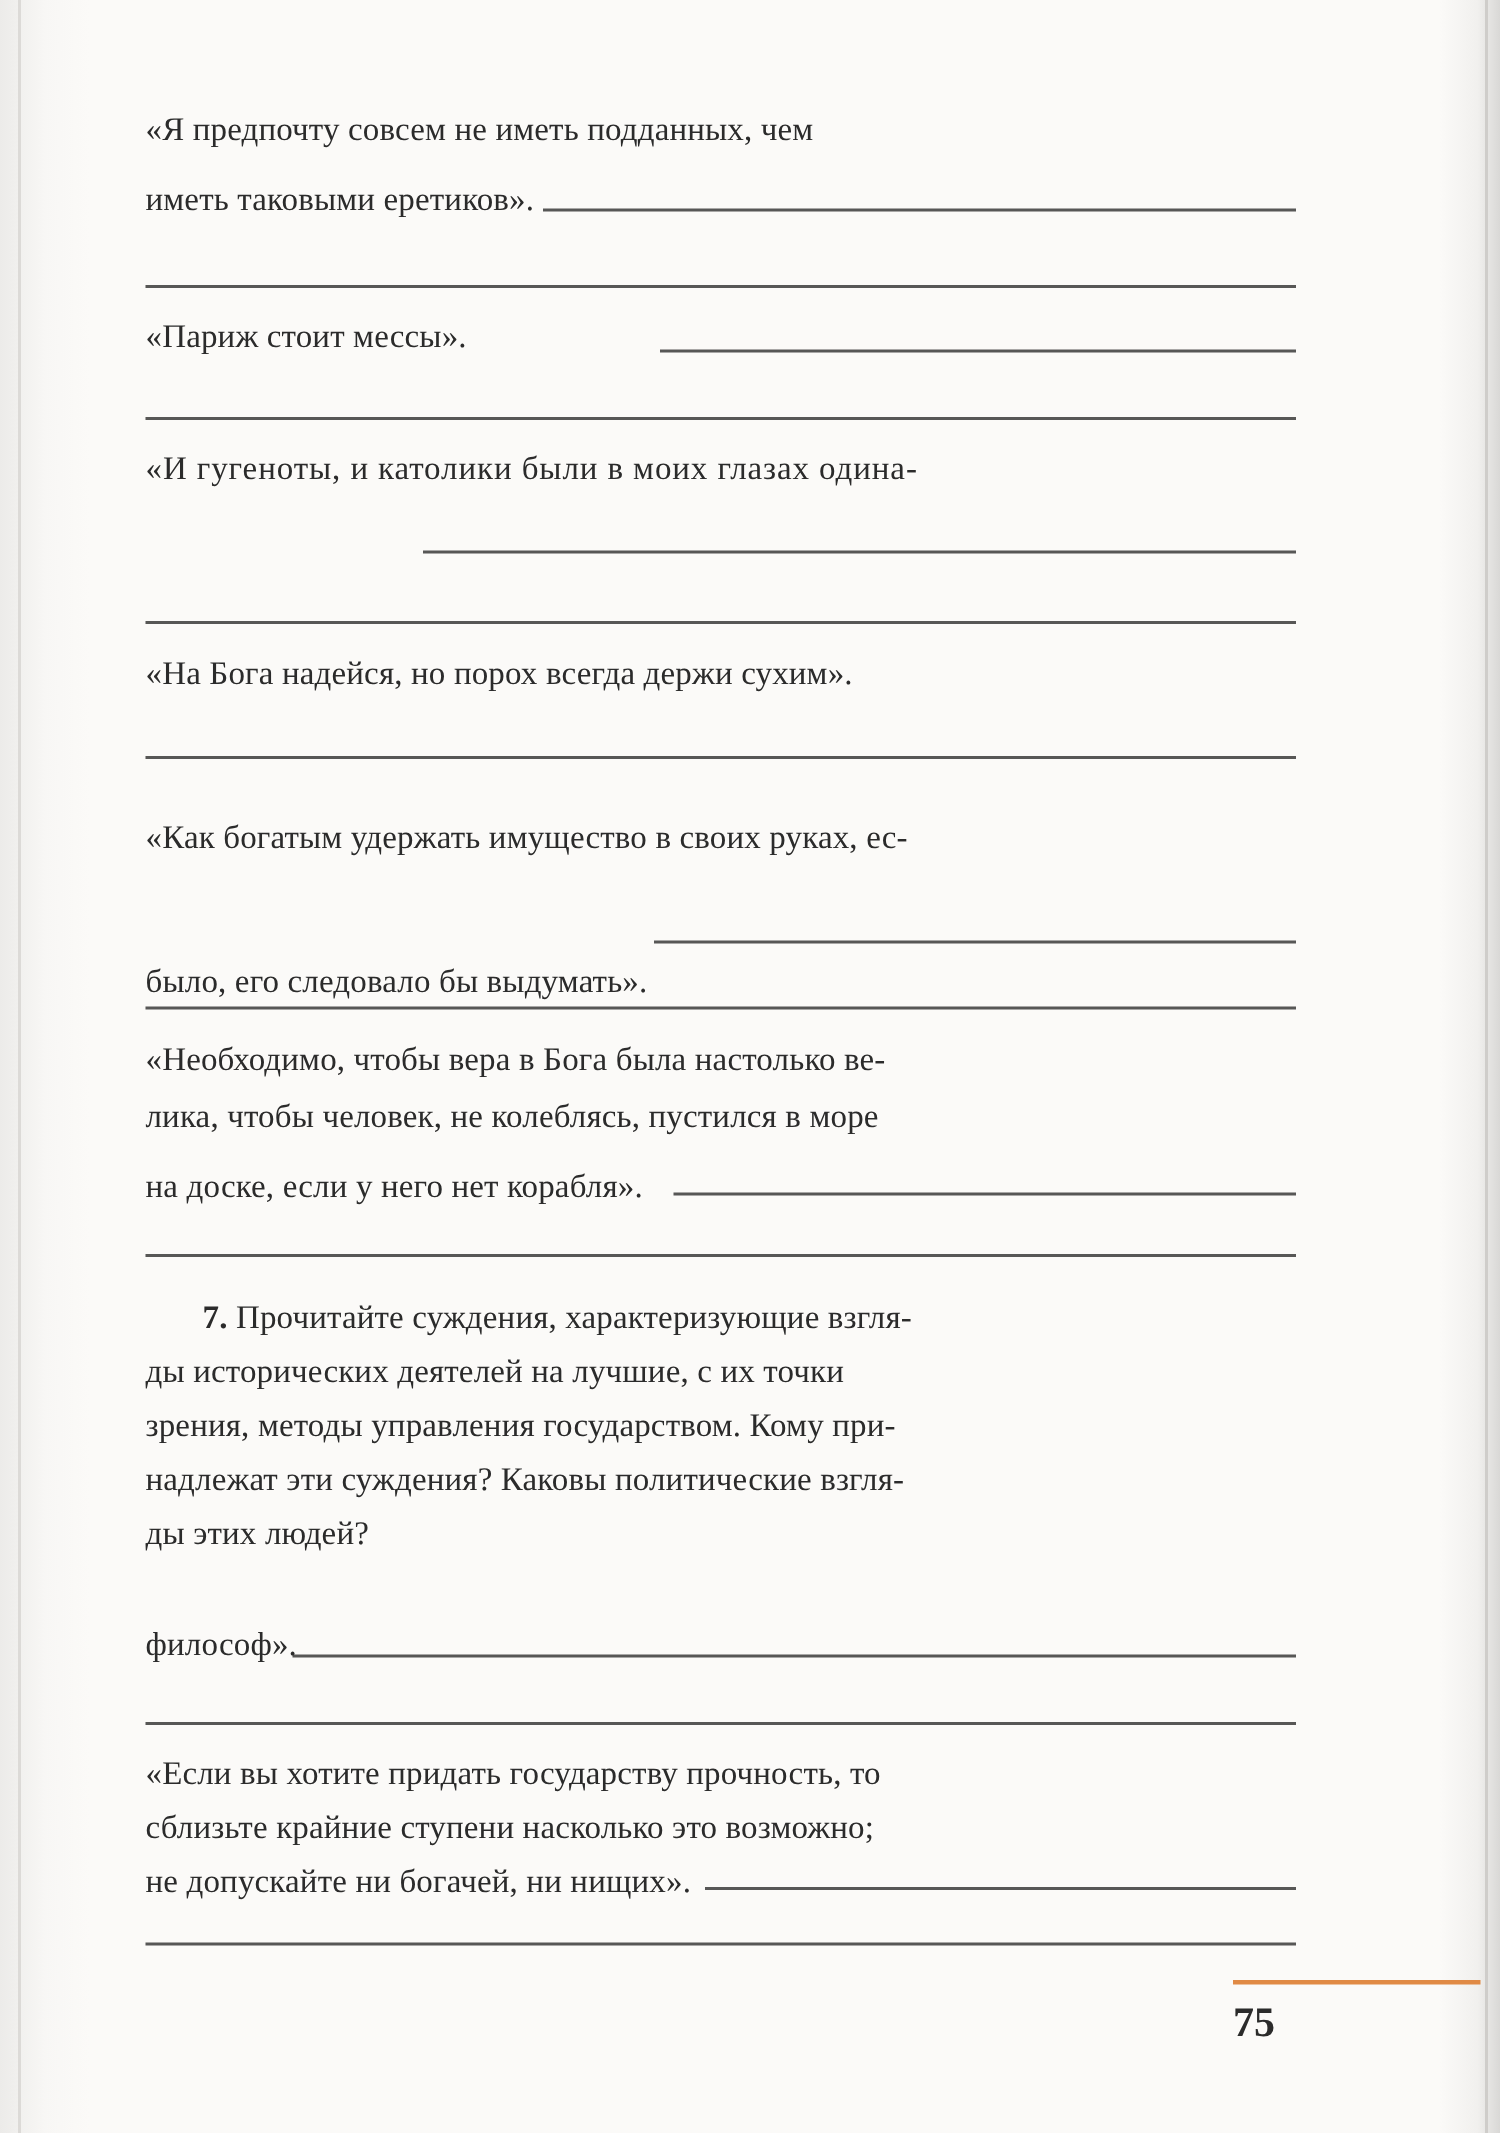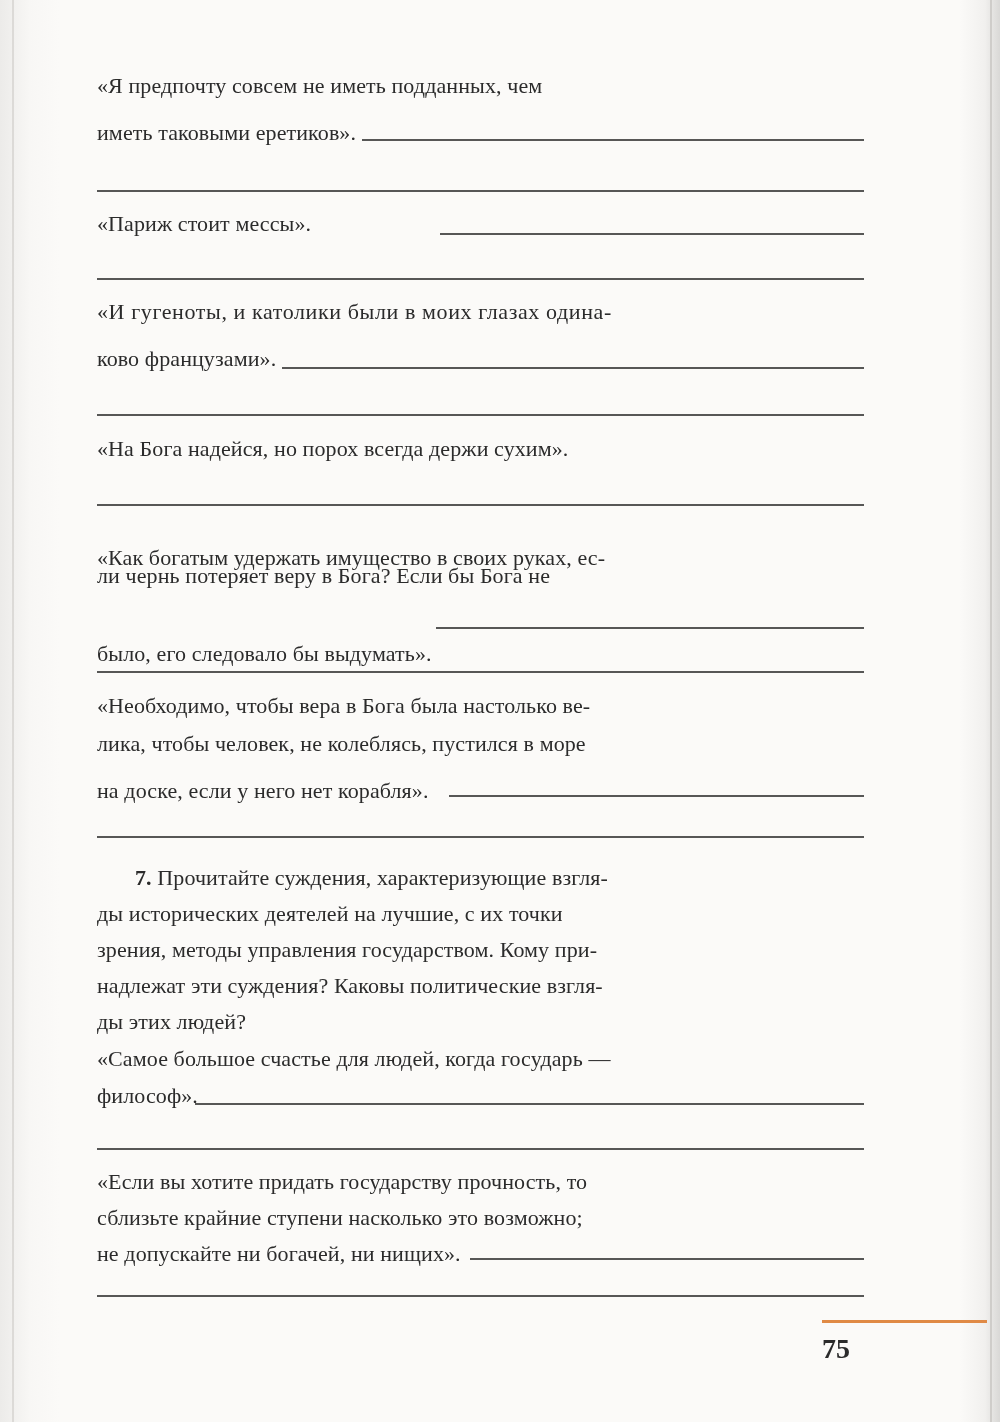--- a/index.html
+++ b/index.html
@@ -86,49 +86,46 @@
   <div class="rule" style="left:362px; top:139px; width:502px;"></div>
   <div class="rule" style="left:97px; top:190px; width:767px;"></div>
 
   <div class="line" style="left:97px; top:208px;">«Париж стоит мессы».</div>
   <div class="rule" style="left:440px; top:233px; width:424px;"></div>
   <div class="rule" style="left:97px; top:278px; width:767px;"></div>
 
   <div class="line" style="left:97px; top:296px; width:767px;">
     <span style="display:inline-block; letter-spacing:0.6px;">«И гугеноты, и католики были в моих глазах одина-</span>
   </div>
-  <div class="line" style="left:97px; top:343px;">ково французами».</div>
   <div class="rule" style="left:282px; top:367px; width:582px;"></div>
   <div class="rule" style="left:97px; top:414px; width:767px;"></div>
 
   <div class="line" style="left:97px; top:433px;">«На Бога надейся, но порох всегда держи сухим».</div>
   <div class="rule" style="left:97px; top:504px; width:767px;"></div>
 
   <div class="line" style="left:97px; top:522px;margin-top:20px;">«Как богатым удержать имущество в своих руках, ес-</div>
-  <div class="line" style="left:97px; top:560px;">ли чернь потеряет веру в Бога? Если бы Бога не</div>
   <div class="line" style="left:97px; top:606px;margin-top:32px;">было, его следовало бы выдумать».</div>
   <div class="rule" style="left:436px; top:627px; width:428px;"></div>
   <div class="rule" style="left:97px; top:671px; width:767px;"></div>
 
   <div class="line" style="left:97px; top:690px;">«Необходимо, чтобы вера в Бога была настолько ве-</div>
   <div class="line" style="left:97px; top:728px;">лика, чтобы человек, не колеблясь, пустился в море</div>
   <div class="line" style="left:97px; top:775px;">на доске, если у него нет корабля».</div>
   <div class="rule" style="left:449px; top:795px; width:415px;"></div>
   <div class="rule" style="left:97px; top:836px; width:767px;"></div>
 
   <div class="line" style="left:135px; top:862px;">
     <span class="task-num">7.</span>
     <span>Прочитайте суждения, характеризующие взгля-</span>
   </div>
   <div class="line" style="left:97px; top:898px;text-align:right;">ды исторических деятелей на лучшие, с их точки</div>
   <div class="line" style="left:97px; top:934px;">зрения, методы управления государством. Кому при-</div>
   <div class="line" style="left:97px; top:970px;">надлежат эти суждения? Каковы политические взгля-</div>
   <div class="line" style="left:97px; top:1006px;">ды этих людей?</div>
 
-  <div class="line" style="left:97px; top:1043px;">«Самое большое счастье для людей, когда государь —</div>
   <div class="line" style="left:97px; top:1080px;">философ».</div>
   <div class="rule" style="left:195px; top:1103px; width:669px;"></div>
   <div class="rule" style="left:97px; top:1148px; width:767px;"></div>
 
   <div class="line" style="left:97px; top:1166px;">«Если вы хотите придать государству прочность, то</div>
   <div class="line" style="left:97px; top:1202px;">сблизьте крайние ступени насколько это возможно;</div>
   <div class="line" style="left:97px; top:1238px;">не допускайте ни богачей, ни нищих».</div>
   <div class="rule" style="left:470px; top:1258px; width:394px;"></div>
   <div class="rule" style="left:97px; top:1295px; width:767px;"></div>
 

